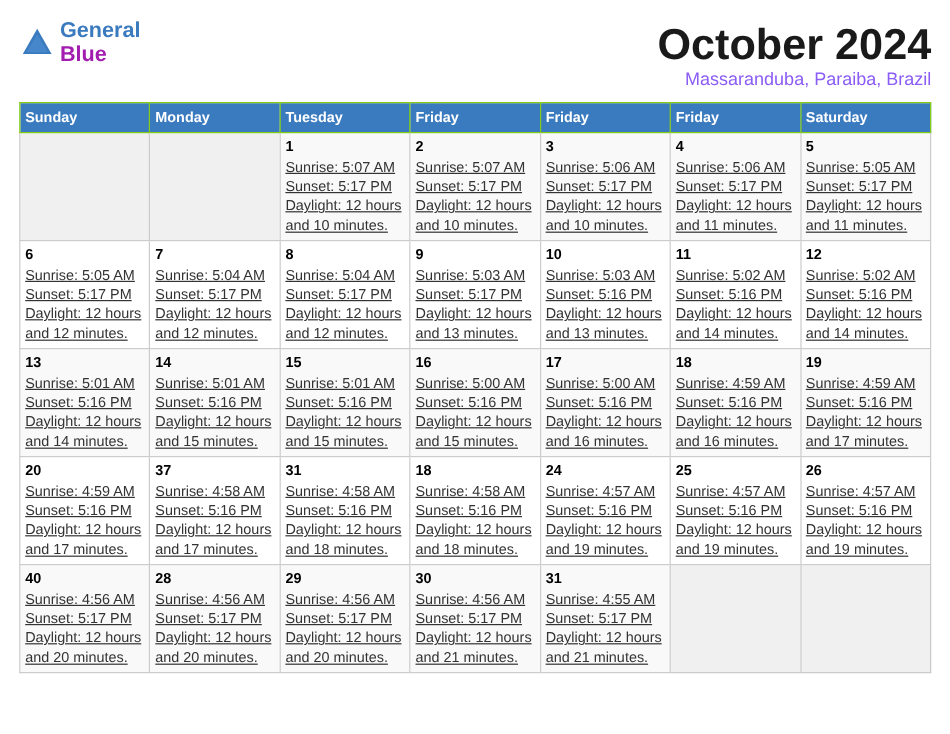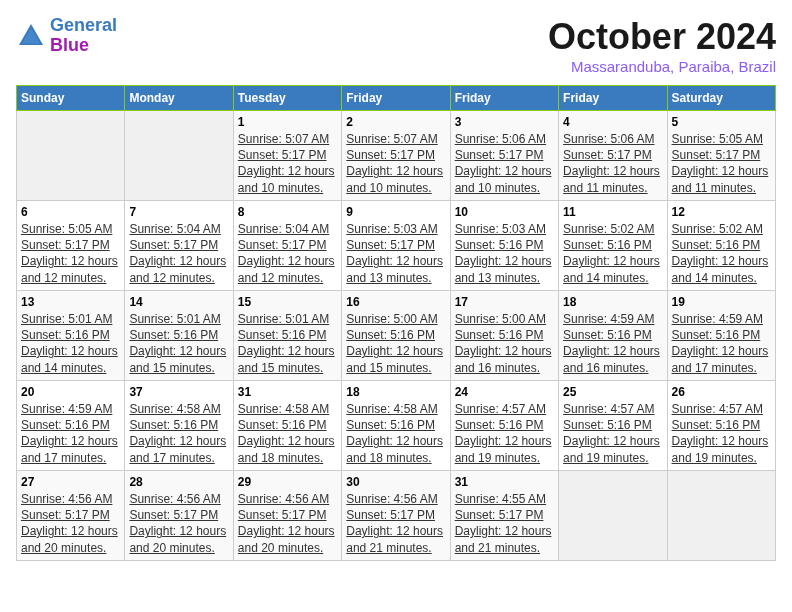--- a/index.html
+++ b/index.html
@@ -233,21 +233,21 @@
           <div class="day-num">25</div>
           <div class="day-info">Sunrise: 4:57 AM<br>Sunset: 5:16 PM<br>Daylight: 12 hours<br>and 19 minutes.</div>
         </td>
         <td>
           <div class="day-num">26</div>
           <div class="day-info">Sunrise: 4:57 AM<br>Sunset: 5:16 PM<br>Daylight: 12 hours<br>and 19 minutes.</div>
         </td>
       </tr>
       <tr>
         <td>
-          <div class="day-num">27</div>
+          <div class="day-num">40</div>
           <div class="day-info">Sunrise: 4:56 AM<br>Sunset: 5:17 PM<br>Daylight: 12 hours<br>and 20 minutes.</div>
         </td>
         <td>
           <div class="day-num">28</div>
           <div class="day-info">Sunrise: 4:56 AM<br>Sunset: 5:17 PM<br>Daylight: 12 hours<br>and 20 minutes.</div>
         </td>
         <td>
           <div class="day-num">29</div>
           <div class="day-info">Sunrise: 4:56 AM<br>Sunset: 5:17 PM<br>Daylight: 12 hours<br>and 20 minutes.</div>
         </td>

